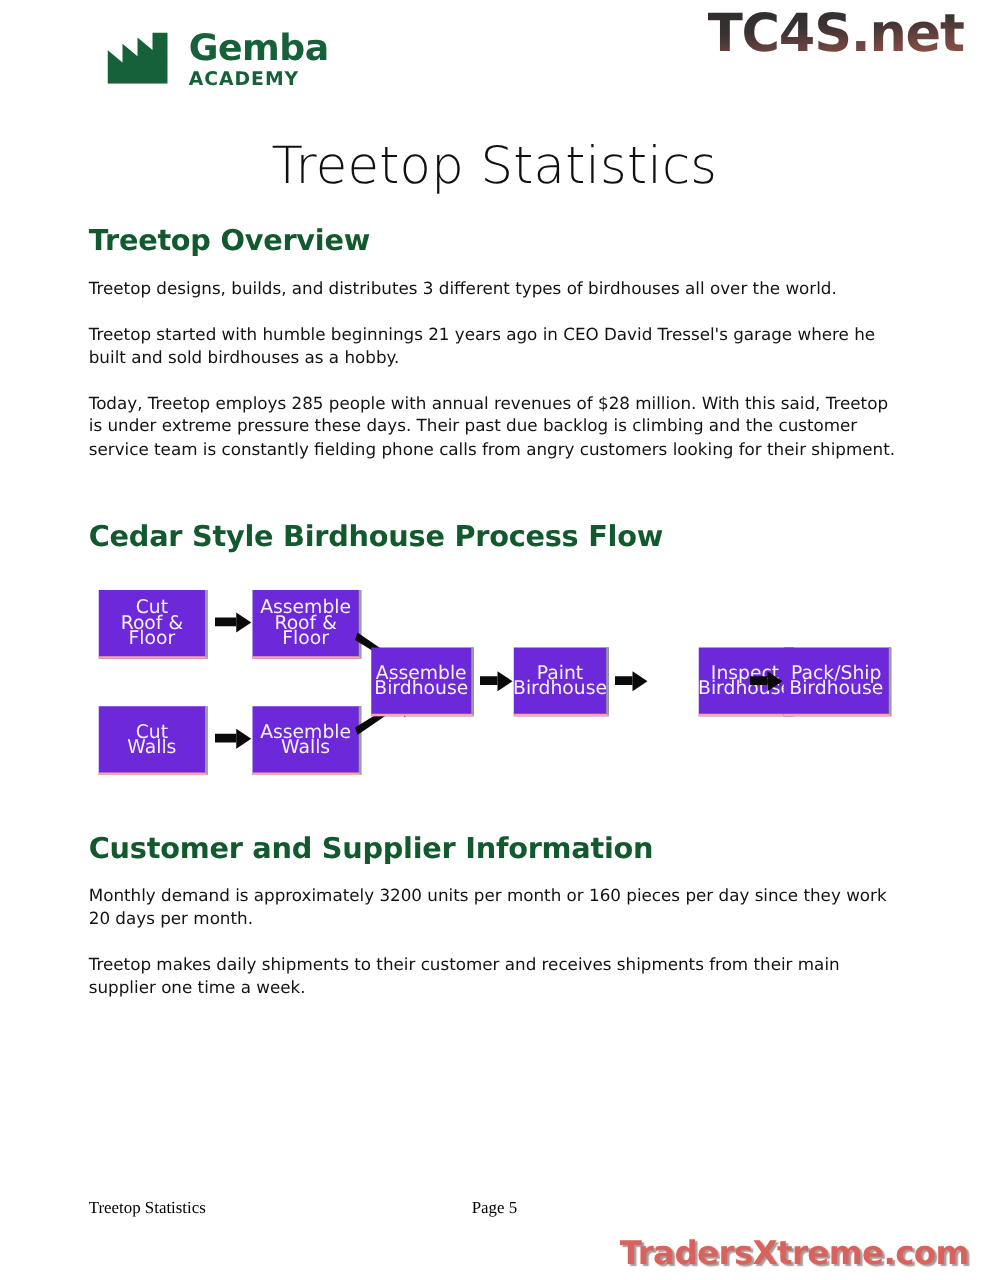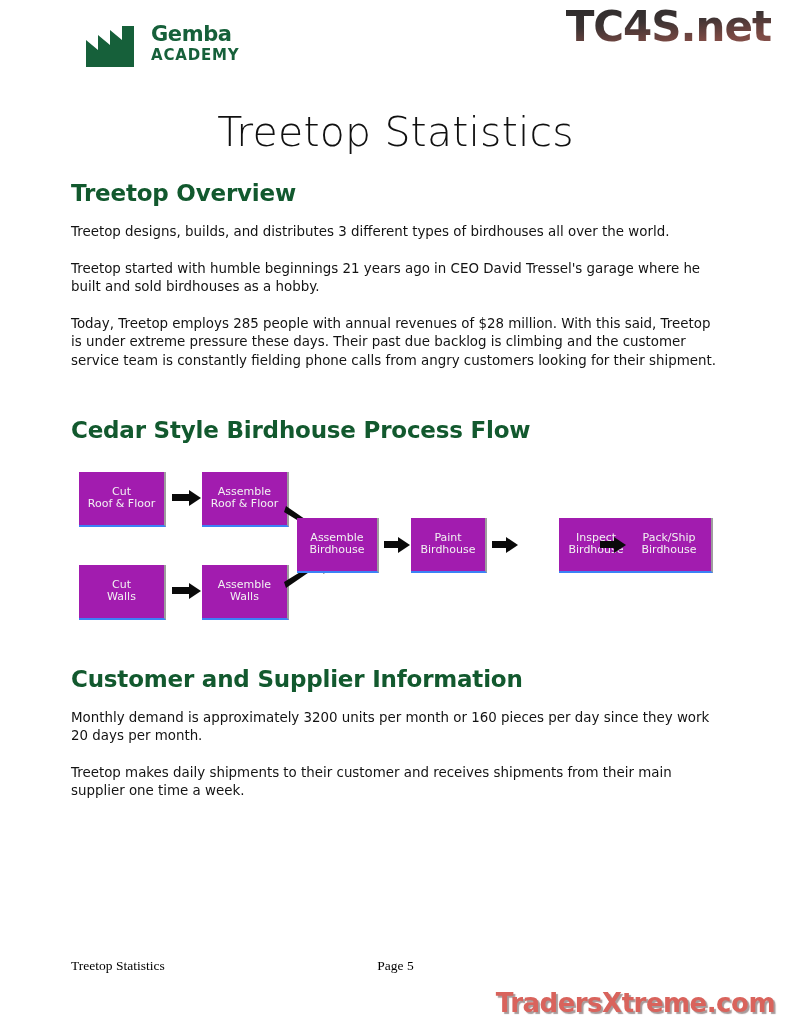--- a/index.html
+++ b/index.html
@@ -37,21 +37,21 @@
     margin-top: 2px;
   }
   .logo-words {
     display: flex;
     flex-direction: column;
     line-height: 1;
   }
   .logo-name {
     font-family: "DejaVu Sans", sans-serif;
     font-weight: bold;
-    font-size: 21px;
+    font-size: 29px;
     color: #16603a;
     letter-spacing: -0.4px;
   }
   .logo-sub {
     font-family: "DejaVu Sans", sans-serif;
     font-weight: bold;
     font-size: 15px;
     color: #16603a;
     letter-spacing: 0.8px;
     margin-top: 3px;
@@ -115,27 +115,27 @@
 
   
   .flow {
     position: relative;
     width: 650px;
     height: 180px;
     margin-top: 4px;
   }
   .fbox {
     position: absolute;
-    background: #a21caf;
+    background: #6d28d9;
     border-right: 2px solid #9e9e9e;
-    border-bottom: 2px solid #3b82f6;
+    border-bottom: 2px solid #fca5a5;
     box-sizing: border-box;
     color: #f2f2f2;
     font-family: "DejaVu Sans", sans-serif;
-    font-size: 11px;
+    font-size: 15px;
     line-height: 12.5px;
     display: flex;
     align-items: center;
     justify-content: center;
     text-align: center;
   }
   .fbox span { display: block; }
 
   .arrow-h {
     position: absolute;

